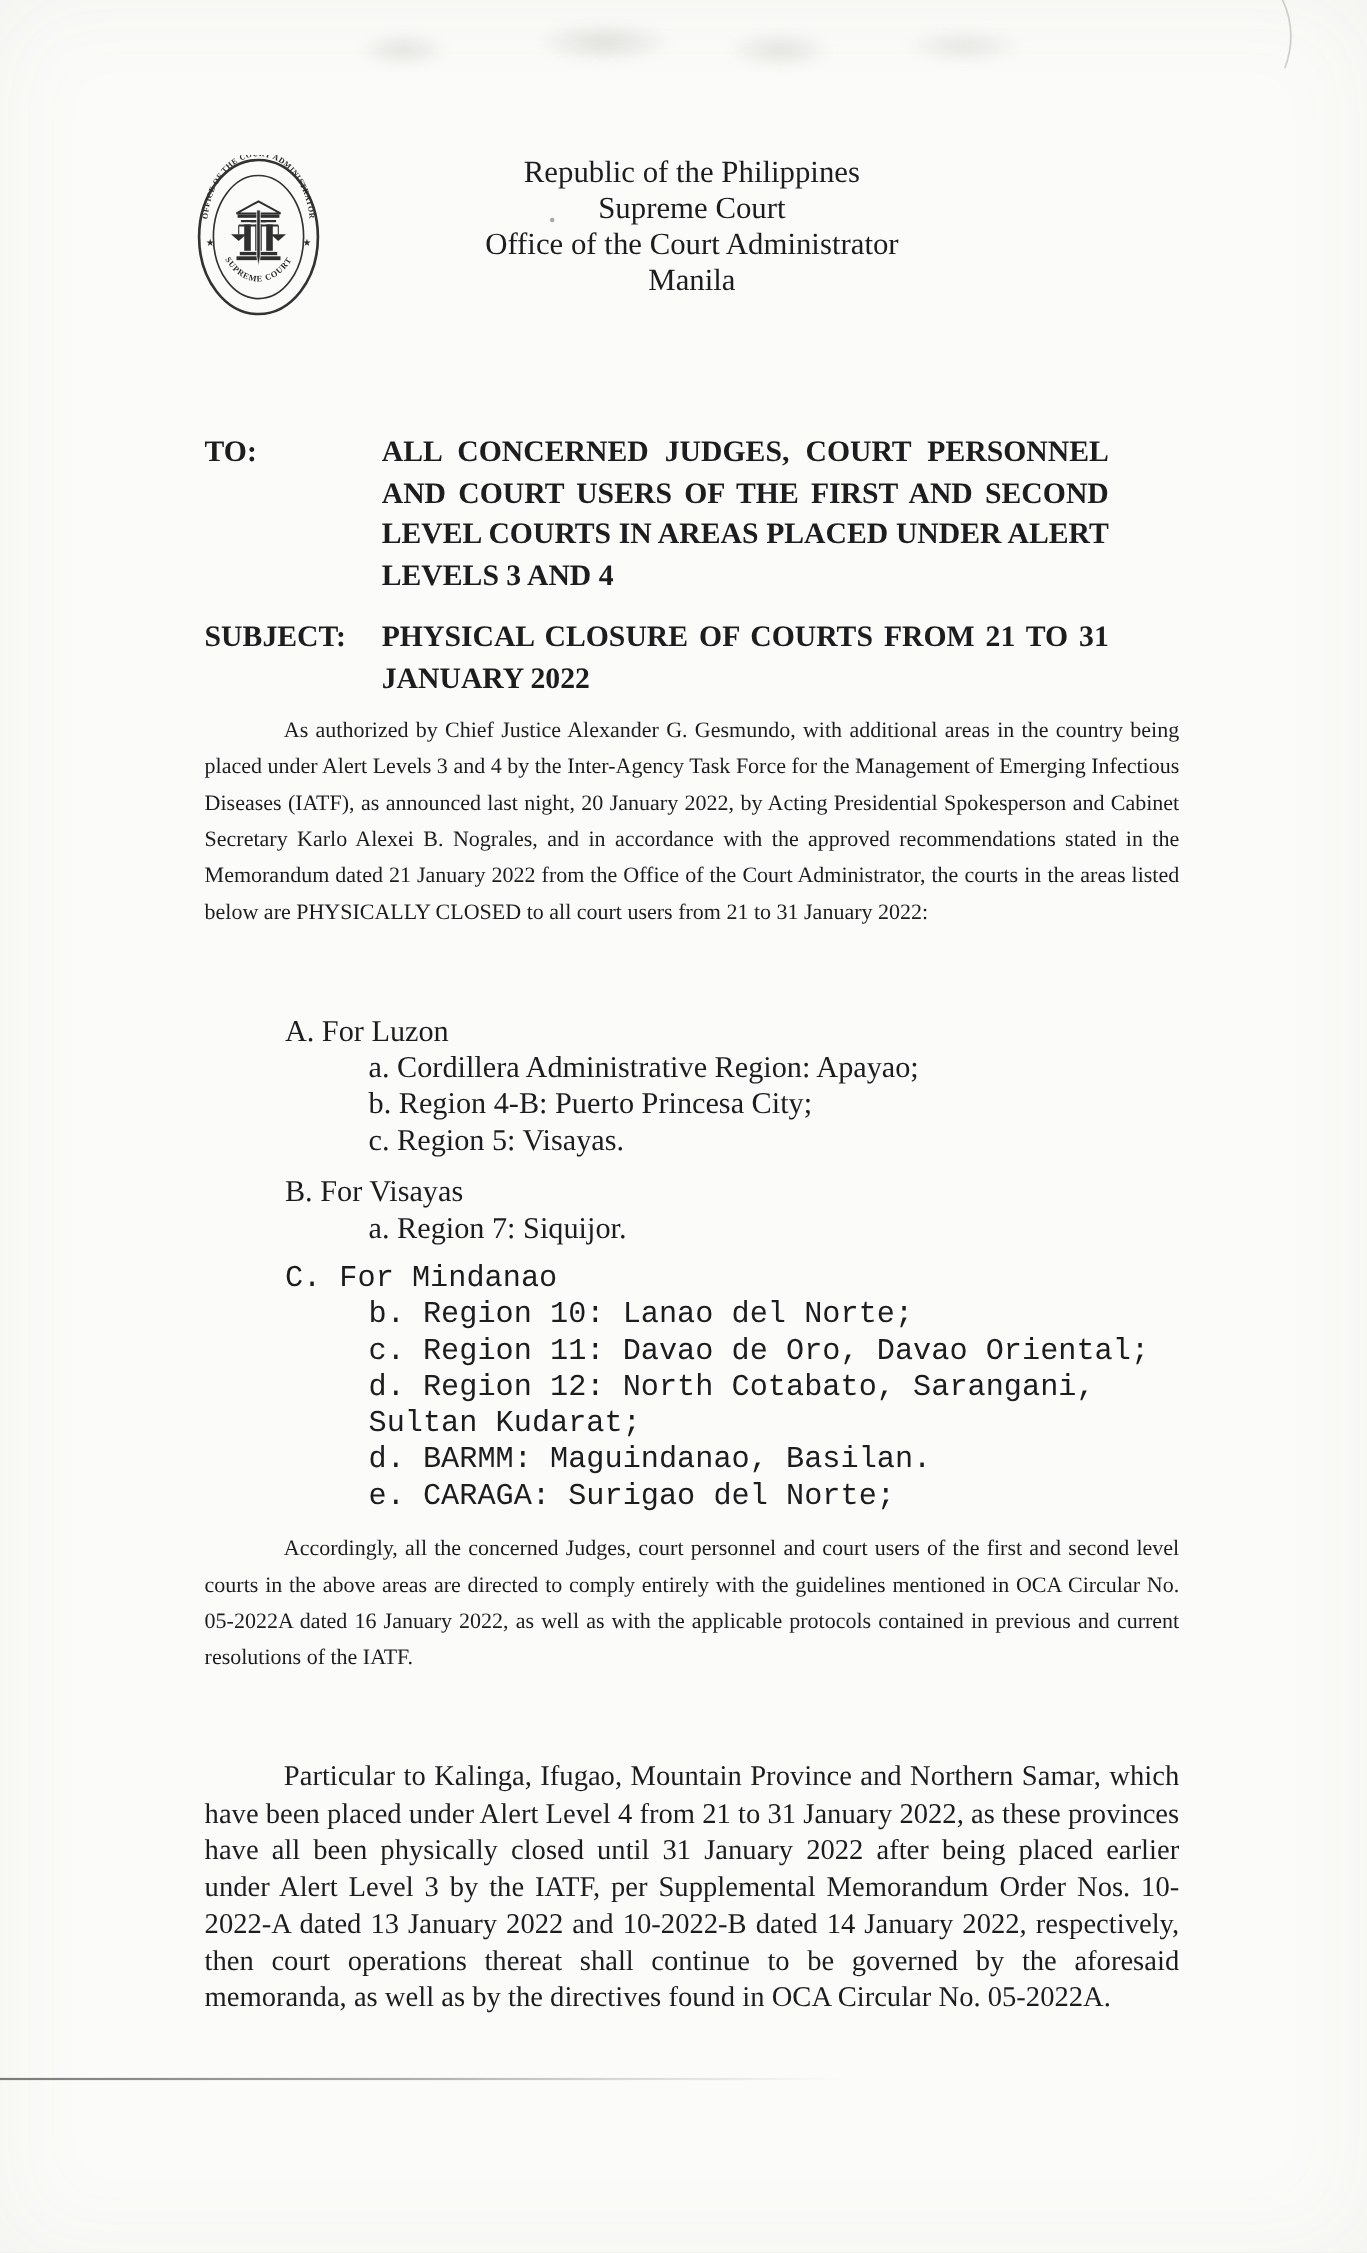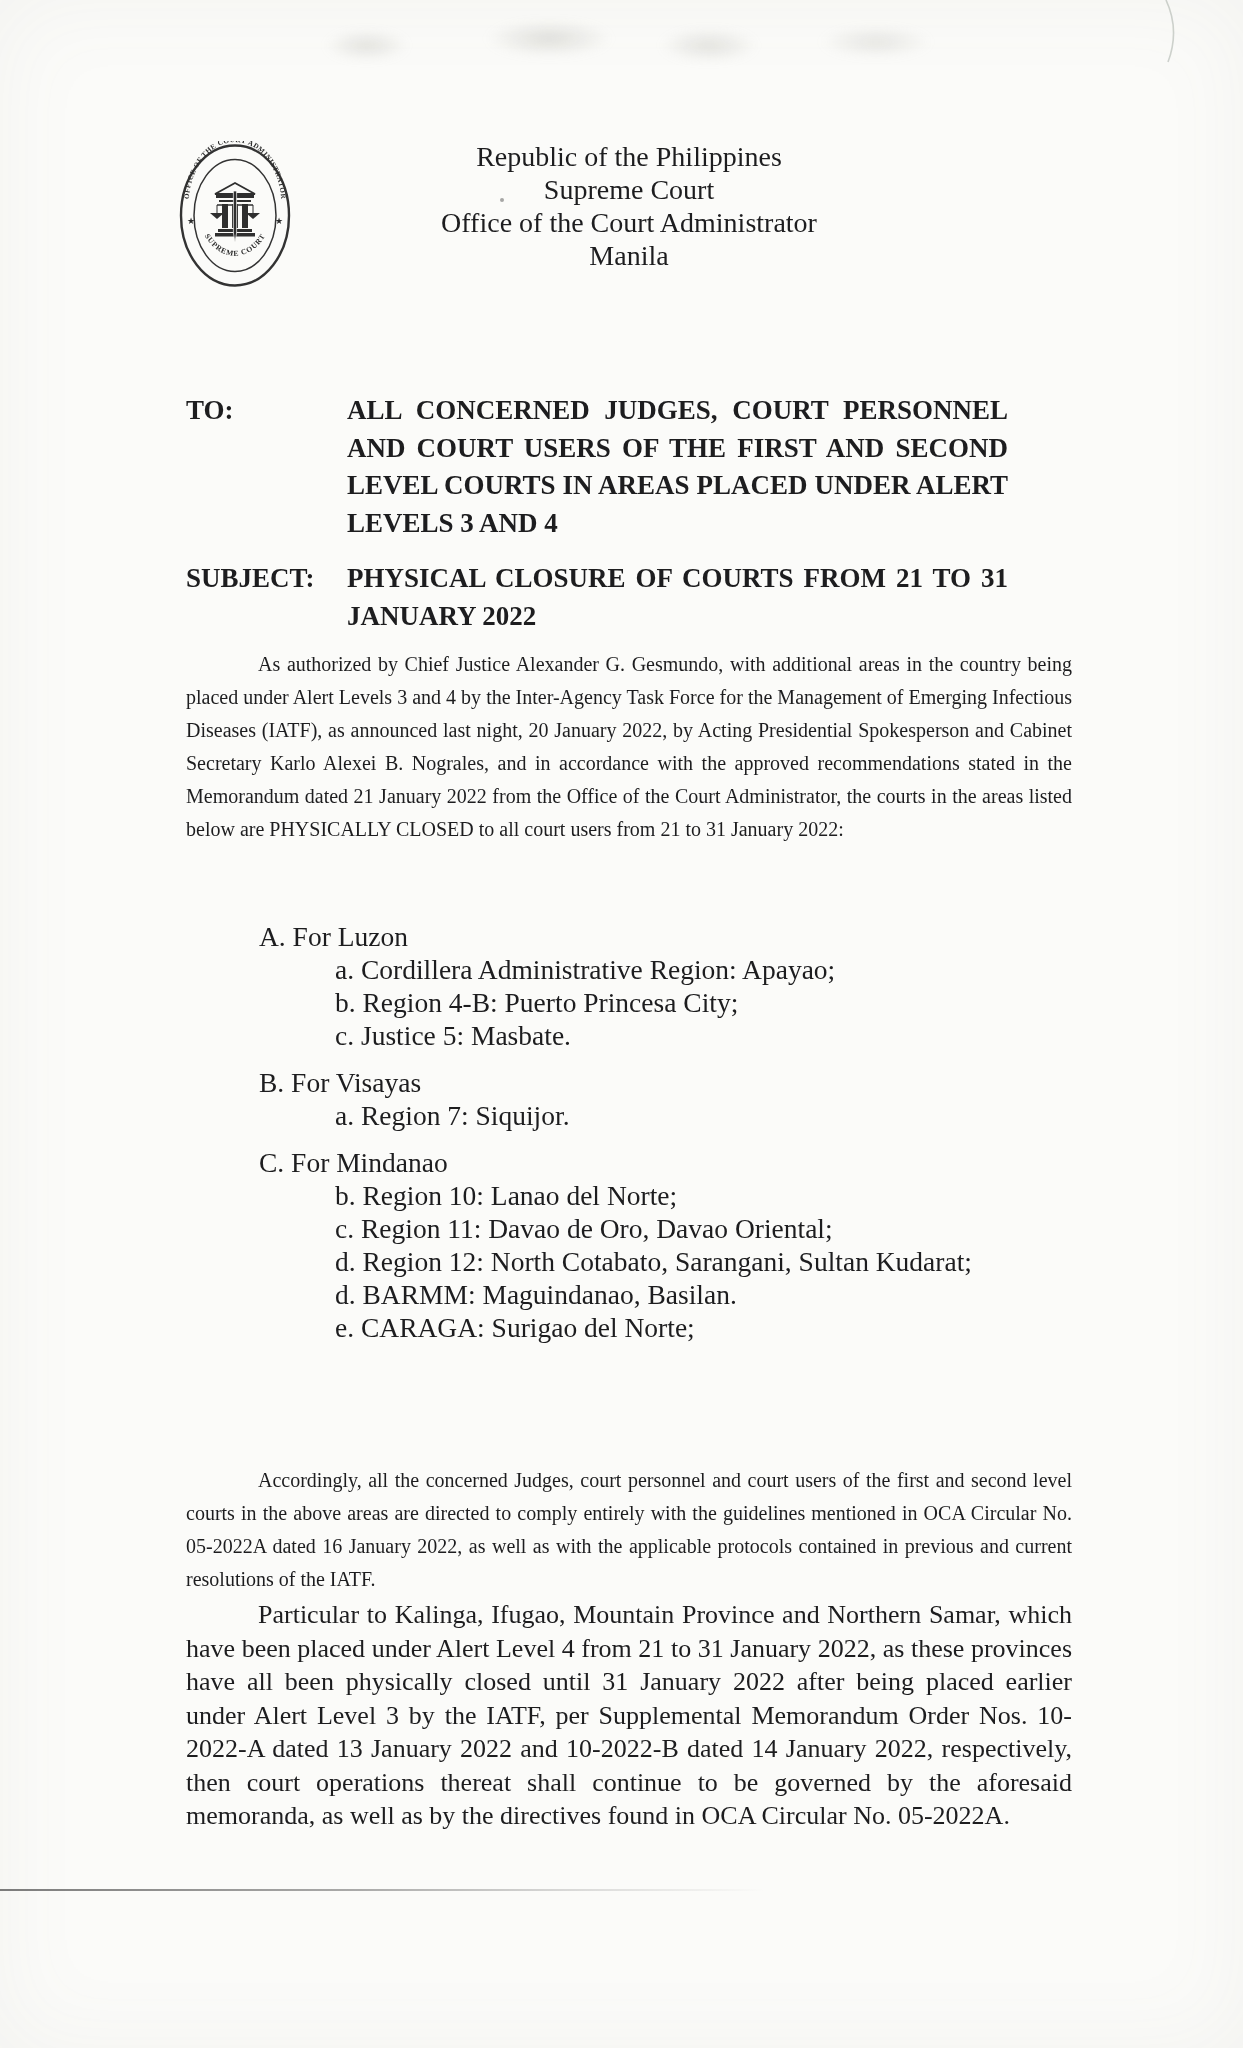--- a/index.html
+++ b/index.html
@@ -46,28 +46,28 @@
   .meta-row{display:grid;grid-template-columns:161px 661px;}
   .meta-row + .meta-row{margin-top:18px;}
   .meta-label{font-size:27px;line-height:37.5px;}
   .meta-value{font-size:27px;line-height:37.5px;text-align:justify;}
   
   .body-para{
     position:absolute;left:186px;width:886px;margin:0;
     font-size:20px;line-height:33px;text-align:justify;text-indent:72px;
   }
   .p1{top:648px;}
-  .p2{top:1464px;}
+  .p2{top:1392px;}
   .p3{top:1598px;font-size:26px;line-height:33.5px;}
   
   .regions{position:absolute;left:186px;top:920px;width:886px;font-size:27.5px;line-height:33px;}
   .region-group{margin-bottom:14px;}
   .region-header{padding-left:73px;}
   .region-item{padding-left:149px;}
-  .regions .mindanao{line-height:33px;}
+  .regions .mindanao{line-height:33px;font-family:Liberation Mono, monospace;}
 </style>
 </head>
 <body>
 
 <div class="page" style="background: rgb(251, 251, 249); color: rgb(29, 29, 31);">
 
   <div class="bleed-noise"></div>
   <svg class="corner-curve" width="60" height="70" viewBox="0 0 60 70">
     <path d="M38,0 Q52,30 40,62" fill="none" stroke="rgba(150,160,150,.45)" stroke-width="1.6"></path>
   </svg>
@@ -129,21 +129,21 @@
     </div>
   </div>
 
   <p class="body-para p1">As authorized by Chief Justice Alexander G. Gesmundo, with additional areas in the country being placed under Alert Levels 3 and 4 by the Inter-Agency Task Force for the Management of Emerging Infectious Diseases (IATF), as announced last night, 20 January 2022, by Acting Presidential Spokesperson and Cabinet Secretary Karlo Alexei B. Nograles, and in accordance with the approved recommendations stated in the Memorandum dated 21 January 2022 from the Office of the Court Administrator, the courts in the areas listed below are PHYSICALLY CLOSED to all court users from 21 to 31 January 2022:</p>
 
   <div class="regions">
     <div class="region-group">
       <div class="region-header">A. For Luzon</div>
       <div class="region-item">a. Cordillera Administrative Region: Apayao;</div>
       <div class="region-item">b. Region 4-B: Puerto Princesa City;</div>
-      <div class="region-item">c. Justice 5: Masbate.</div>
+      <div class="region-item">c. Region 5: Visayas.</div>
     </div>
     <div class="region-group">
       <div class="region-header">B. For Visayas</div>
       <div class="region-item">a. Region 7: Siquijor.</div>
     </div>
     <div class="region-group mindanao">
       <div class="region-header">C. For Mindanao</div>
       <div class="region-item">b. Region 10: Lanao del Norte;</div>
       <div class="region-item">c. Region 11: Davao de Oro, Davao Oriental;</div>
       <div class="region-item">d. Region 12: North Cotabato, Sarangani, Sultan Kudarat;</div>

